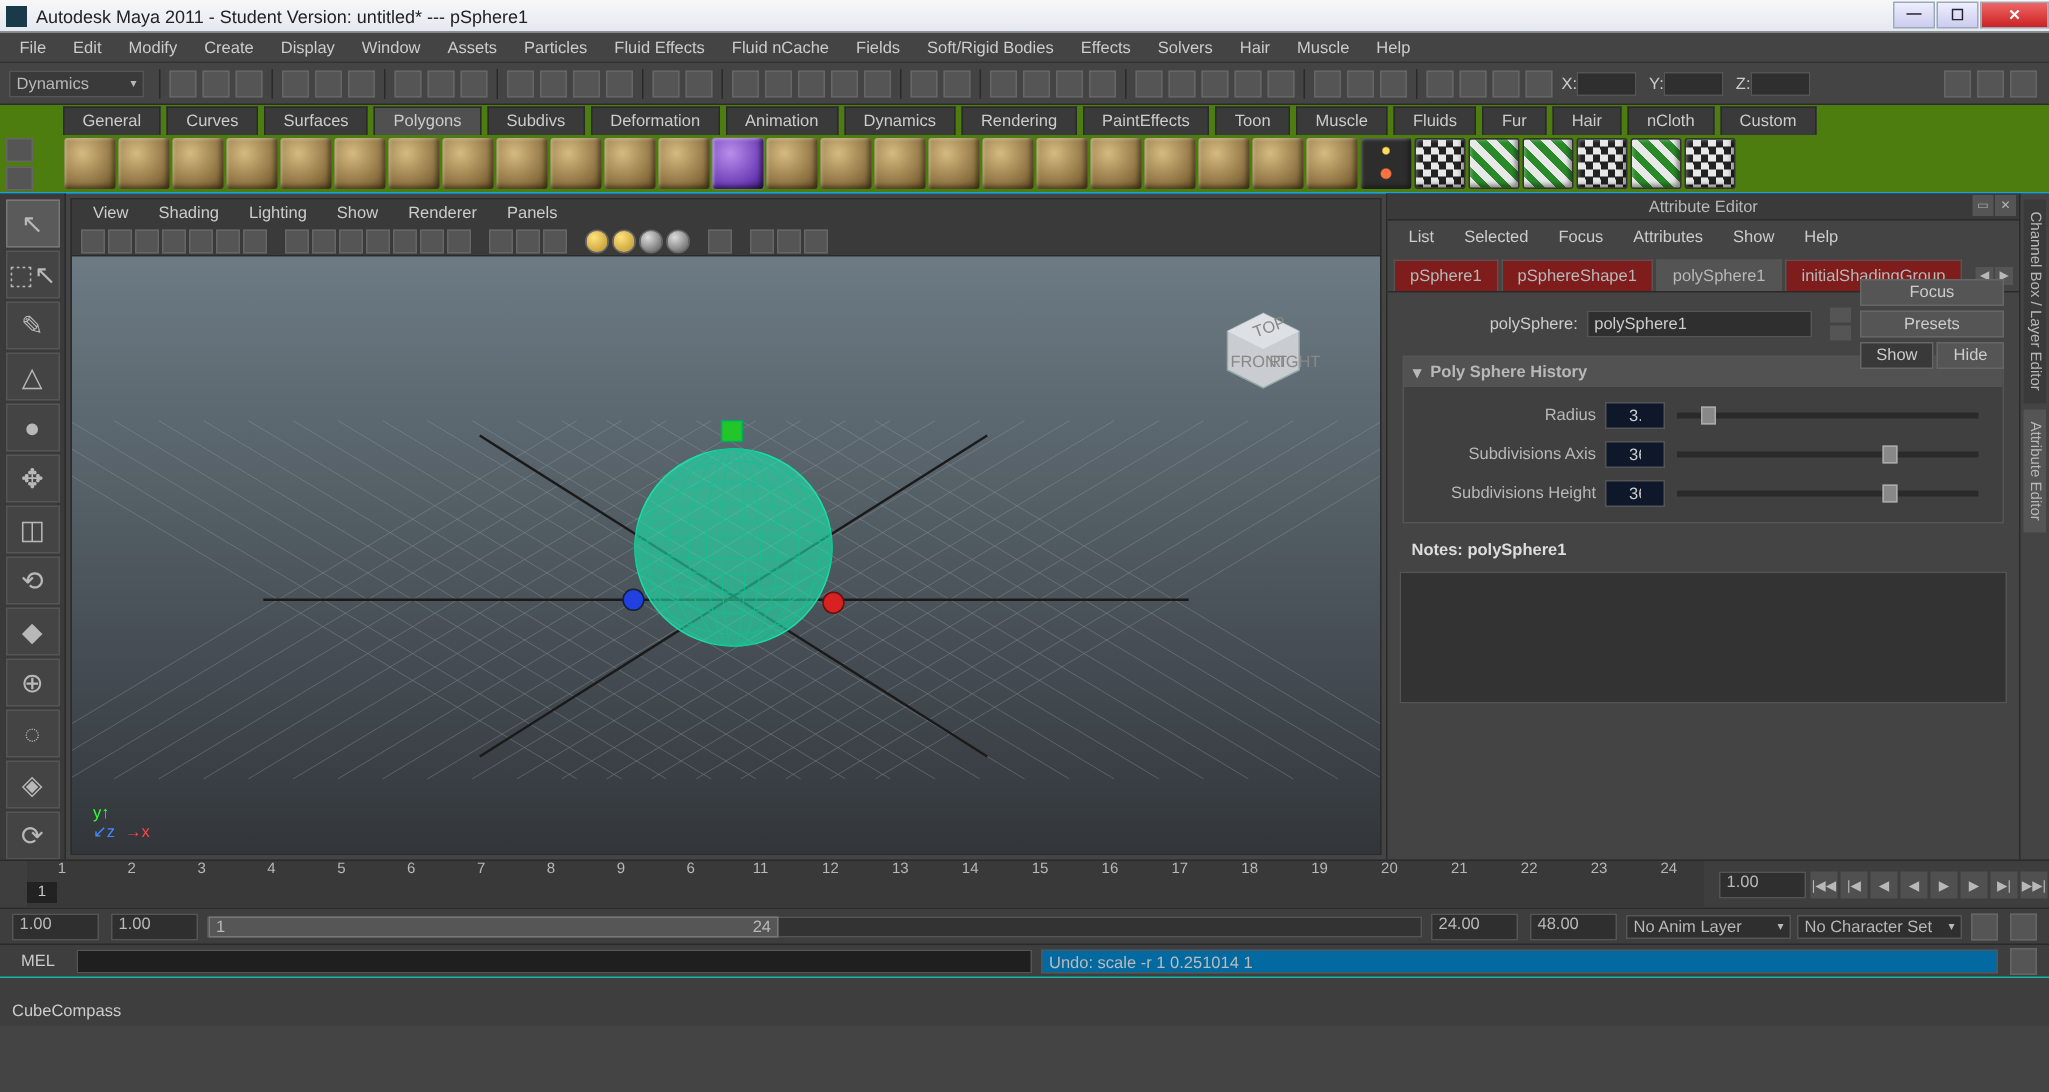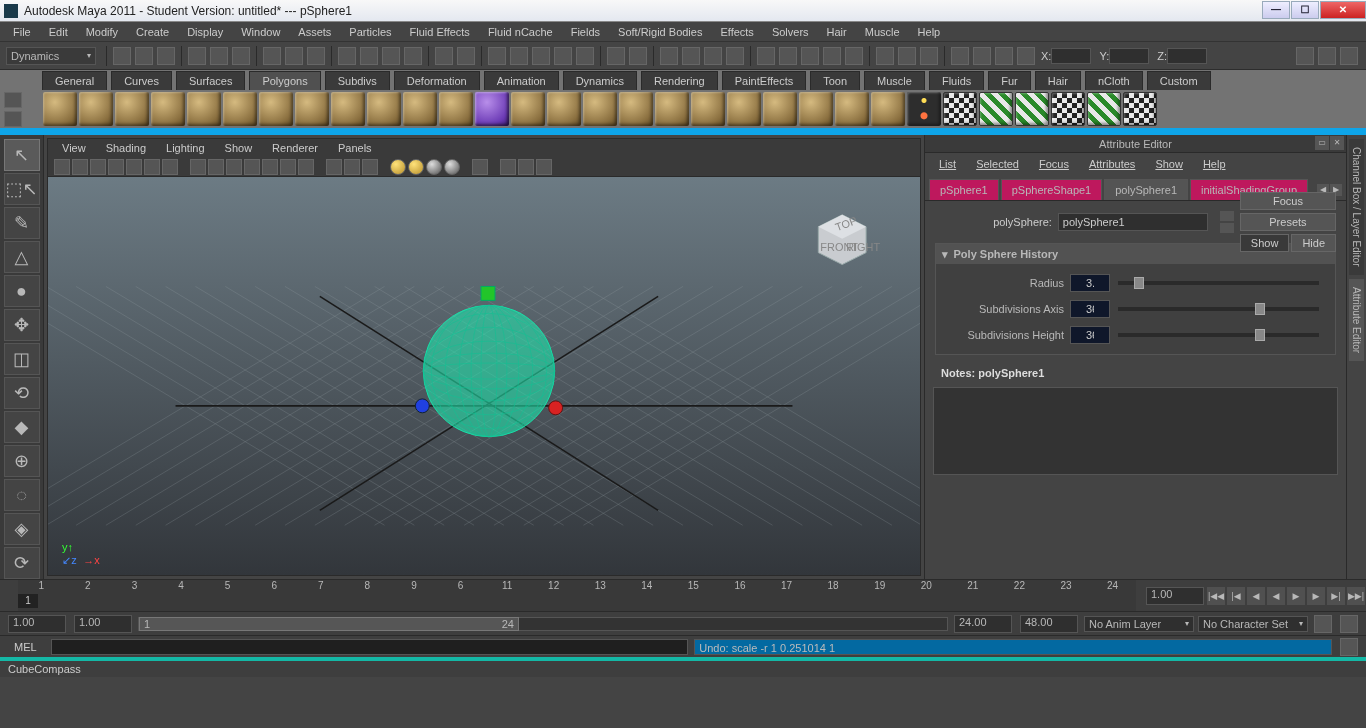--- a/index.html
+++ b/index.html
@@ -20,21 +20,21 @@
 
 .statusrow { height:28px; background:#444; border-bottom:1px solid #2d2d2d; display:flex; align-items:center; padding:0 6px;}
 .module-dd { width:90px; height:18px; background:#3a3a3a; border:1px solid #555; display:flex; align-items:center; padding:0 4px; margin-right:6px;}
 .module-dd::after{content:"▾"; margin-left:auto; font-size:8px;}
 .sep { width:1px; height:20px; background:#2a2a2a; margin:0 4px;}
 .tbicon { width:18px; height:18px; background:#555; margin:0 2px; border:1px solid #666;}
 .coord-lbl { margin-left:4px; color:#ccc;}
 .coord-in { width:40px; height:16px; background:#2f2f2f; border:1px solid #555; margin-right:4px;}
 
 
-.shelfbar { background:#737373; border-bottom:7px solid #0ea5e9;}
+.shelfbar { background:#4d7c0f; border-bottom:1px solid #0ea5e9;}
 .shelftabs { height:20px; display:flex; align-items:flex-end; padding-left:42px; gap:4px;}
 .shelftabs span { padding:3px 12px; background:#3a3a3a; color:#ccc; border:1px solid #2a2a2a; border-bottom:none; cursor:pointer;}
 .shelftabs span.active { background:#505050;}
 .shelficons { height:38px; display:flex; align-items:center; padding-left:4px;}
 .sideicons { width:34px; display:flex; flex-direction:column; gap:3px; margin-right:4px;}
 .sideicons div {width:18px;height:16px;background:#555;border:1px solid #666;}
 .shelficon { width:34px; height:34px; margin:0 1px; border-radius:2px; background:radial-gradient(circle at 35% 30%, #d5ba80, #8a6f3f 70%, #5a4420); box-shadow:inset -2px -2px 3px rgba(0,0,0,.4), inset 1px 1px 2px rgba(255,255,255,.3);}
 .shelficon.violet { background:radial-gradient(circle at 35% 30%, #b88eea, #6b3ab5 70%, #3a1a6e); box-shadow:inset -2px -2px 3px rgba(0,0,0,.5), inset 1px 1px 2px rgba(255,255,255,.4), 0 0 1px #b992f5;}
 .shelficon.fx1  { background:radial-gradient(circle at 50% 70%, #ff7340 3px, transparent 4px), radial-gradient(circle at 50% 25%, #ffdd55 2px, transparent 3px), #2d2d2d;}
 .shelficon.green{ background:repeating-linear-gradient(45deg,#e8e8e8 0 5px,#2a8a2a 5px 10px); border:1px solid #333;}
@@ -55,23 +55,23 @@
 .vpicons div.round.gray{background:radial-gradient(circle at 35% 30%, #ddd, #555);}  
 .vpicons .gap { background:none; border:none; width:8px;}
 .viewport { flex:1; background:linear-gradient(#6c7b84,#32363b); position:relative; overflow:hidden;}
 
 
 .attr { width:422px; background:#444; border-left:1px solid #2a2a2a; display:flex; flex-direction:column;}
 .attr-title { height:18px; background:#3a3a3a; border-bottom:1px solid #2a2a2a; text-align:center; line-height:18px; position:relative;}
 .attr-title .wbtns { position:absolute; right:2px; top:1px; display:flex; gap:1px;}
 .attr-title .wbtns div{width:14px;height:14px;background:#555;font-size:8px;text-align:center;line-height:14px;}
 .attr-menu { height:22px; display:flex; align-items:center; gap:4px; padding-left:6px;}
-.attr-menu span { padding:3px 8px; color:#ccc; cursor:pointer;text-decoration:underline;}
+.attr-menu span { padding:3px 8px; color:#ccc; cursor:pointer;}
 .attr-tabs { display:flex; align-items:center; gap:0; padding:4px 4px 0 4px; border-bottom:1px solid #2a2a2a;}
-.attr-tabs span { padding:4px 10px; background:#be185d; border:1px solid #555; border-bottom:none; margin-right:2px; cursor:pointer;}
+.attr-tabs span { padding:4px 10px; background:#7f1d1d; border:1px solid #555; border-bottom:none; margin-right:2px; cursor:pointer;}
 .attr-tabs span.active { background:#545454;}
 .attr-tabs .nav { margin-left:auto; display:flex; gap:1px;}
 .attr-tabs .nav div {width:12px;height:12px;background:#555;display:flex;align-items:center;justify-content:center;font-size:8px;}
 
 .attr-body { padding:10px 10px 4px 10px;}
 .attr-row { display:flex; align-items:center; height:22px; gap:6px;}
 .attr-row label { width:154px; text-align:right; color:#ccc;}
 .attr-row input, .attr-row .dd { height:18px; background:#2f2f2f; border:1px solid #555; color:#ccc; padding:0 4px;}
 .attr-btncol { display:flex; flex-direction:column; gap:3px; margin-left:auto;}
 .attr-btncol button, .smallbtn { height:18px; background:#555; border:1px solid #666; color:#ccc; padding:0 10px; cursor:pointer;}
@@ -108,21 +108,21 @@
 .rangebar .slider { flex:1; height:14px; background:#333; position:relative; border:1px solid #555;}
 .rangebar .slider .range-marker { position:absolute; top:-1px; height:14px; background:#565656; border:1px solid #777; display:flex; align-items:center; padding:0 4px; font-size:9px; color:#bbb;}
 .rangebar .dd2 { width:110px; height:16px; background:#2f2f2f; border:1px solid #555; padding:0 4px; display:flex; align-items:center;}
 .rangebar .dd2::after{content:"▾";margin-left:auto;font-size:8px;}
 
 
 .cmdline { height:22px; background:#3e3e3e; display:flex; align-items:center; padding:0 6px; gap:6px; border-top:1px solid #2a2a2a;}
 .cmdline .mel { color:#ccc; padding:2px 8px;}
 .cmdline input { flex:1; height:16px; background:#1f1f1f; border:1px solid #555; color:#ccc; padding:0 4px;}
 .cmdline .result { flex:1; height:16px; background:#0369a1; border:1px solid #555; color:#bbb; padding:0 4px; line-height:16px;}
-.helpline { height:20px; background:#3e3e3e; padding:2px 8px; color:#ccc; border-top:4px solid #14b8a6;}
+.helpline { height:20px; background:#3e3e3e; padding:16px 8px; color:#ccc; border-top:1px solid #14b8a6;}
 
 
 .axis { position:absolute; left:14px; bottom:8px; font-family:monospace;}
 .axis .y{color:#3f3;} .axis .x{color:#f44;} .axis .z{color:#48f;}
 </style>
 </head>
 <body>
 
 <div class="titlebar">
   <div class="icon"></div>

